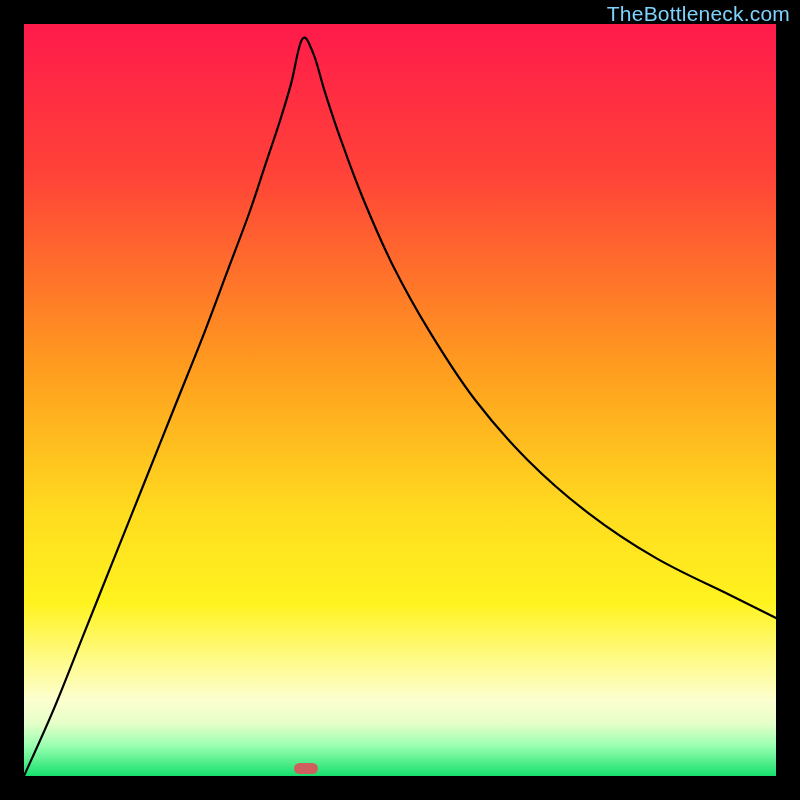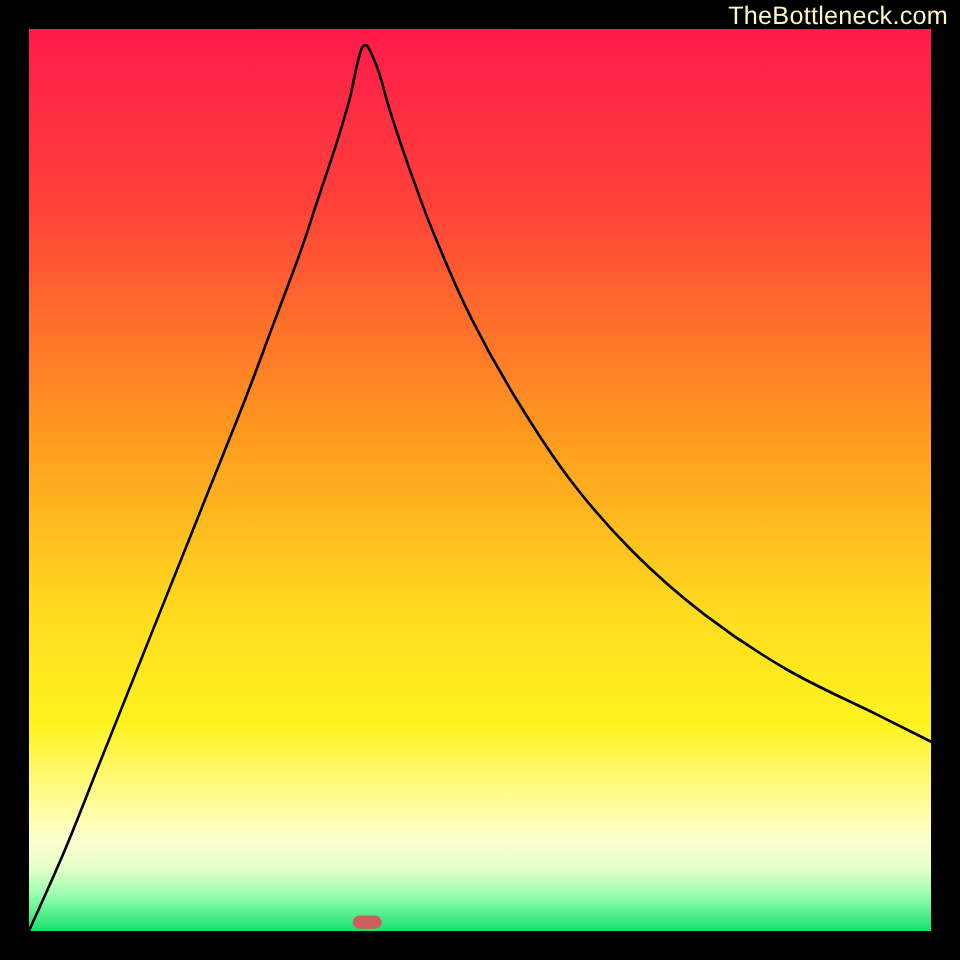--- a/index.html
+++ b/index.html
@@ -42,21 +42,21 @@
     position: absolute;
     left: 0;
     top: 0;
     width: 752px;
     height: 752px;
   }
   .watermark {
     position: absolute;
     top: 2px;
     right: 10px;
-    color: #fef9c3;
+    color: #7dd3fc;
     font-size: 21px;
     letter-spacing: 0.2px;
   }
 </style>
 </head>
 <body>
 
 <div class="frame">
 
   <div class="plot-area">

